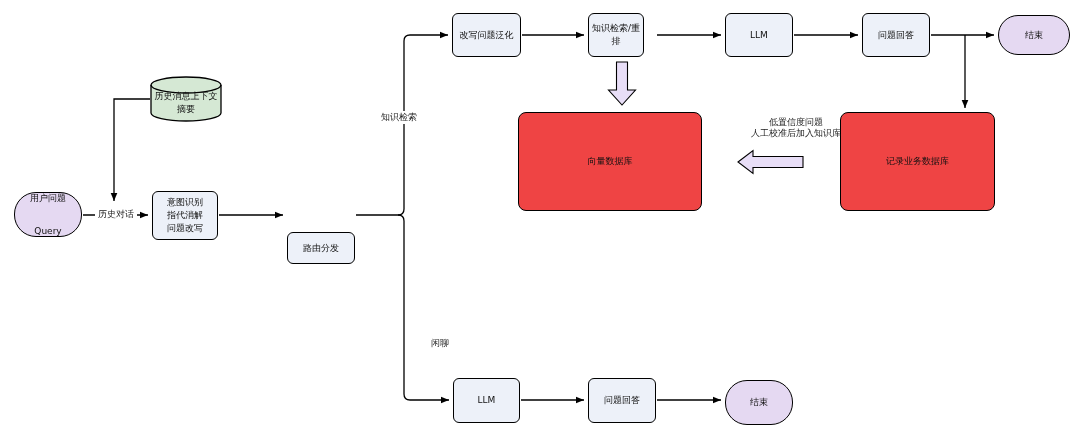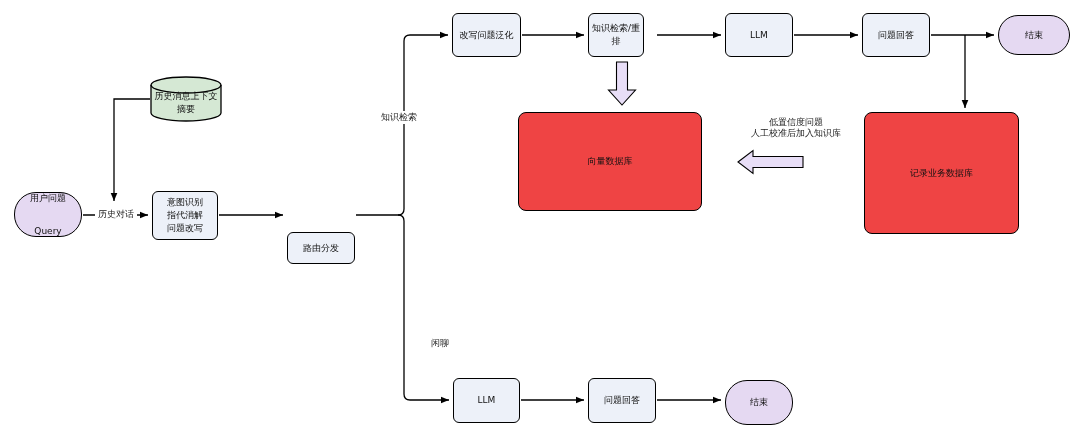--- a/index.html
+++ b/index.html
@@ -145,21 +145,21 @@
   </div>
 
   <div class="node terminal" style="left:998px; top:15px; width:72px; height:40px; border-radius:20px;">
     <span>结束</span>
   </div>
 
   <div class="node bigbox" style="left:518px; top:112px; width:184px; height:99px;">
     <span>向量数据库</span>
   </div>
 
-  <div class="node bigbox" style="left:864px; top:112px; width:155px; height:122px;">
+  <div class="node bigbox" style="left:840px; top:112px; width:155px; height:99px;">
     <span>记录业务数据库</span>
   </div>
 
   <div class="node box" style="left:453px; top:378px; width:67px; height:45px;">
     <span>LLM</span>
   </div>
 
   <div class="node box" style="left:588px; top:378px; width:68px; height:45px;">
     <span>问题回答</span>
   </div>

